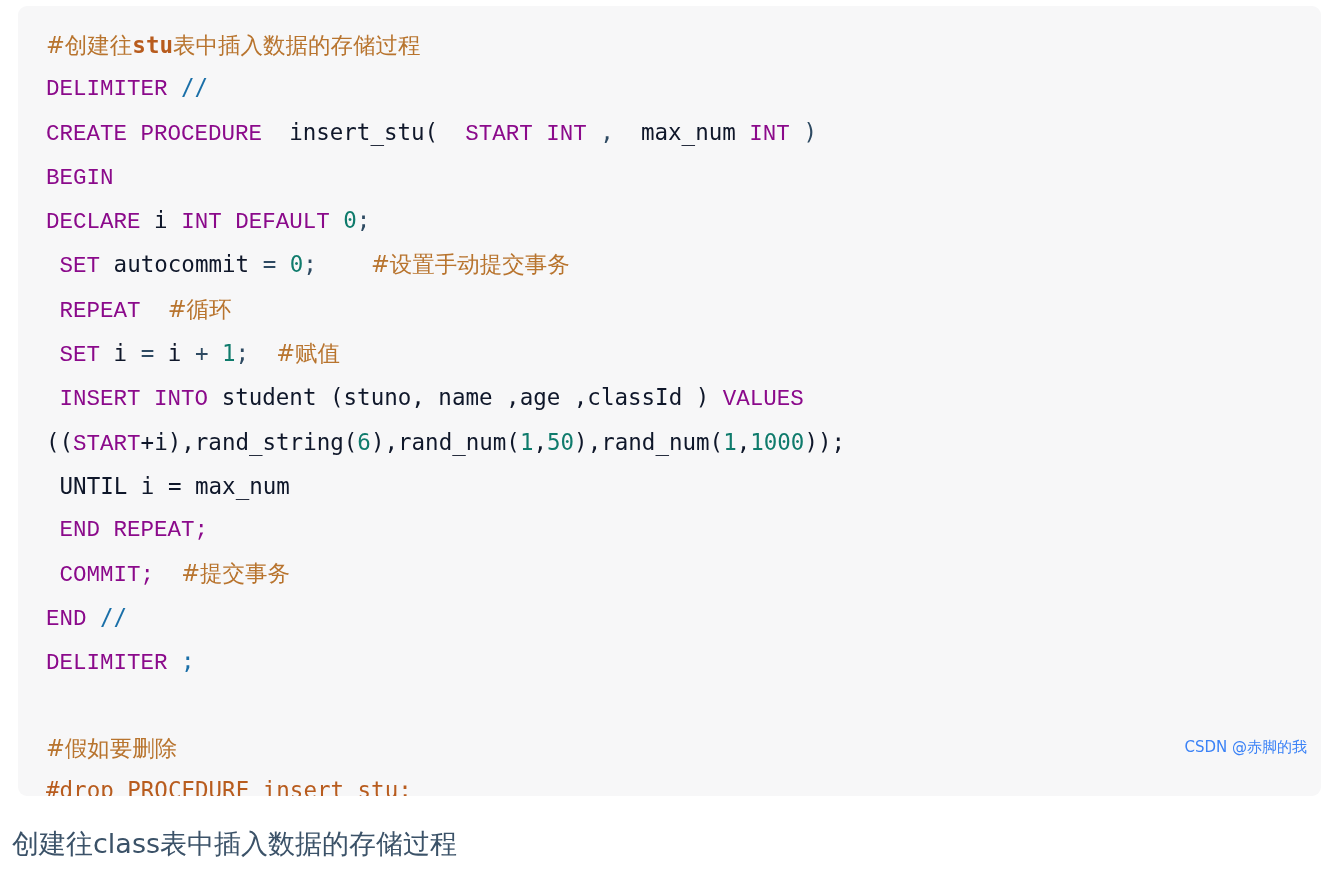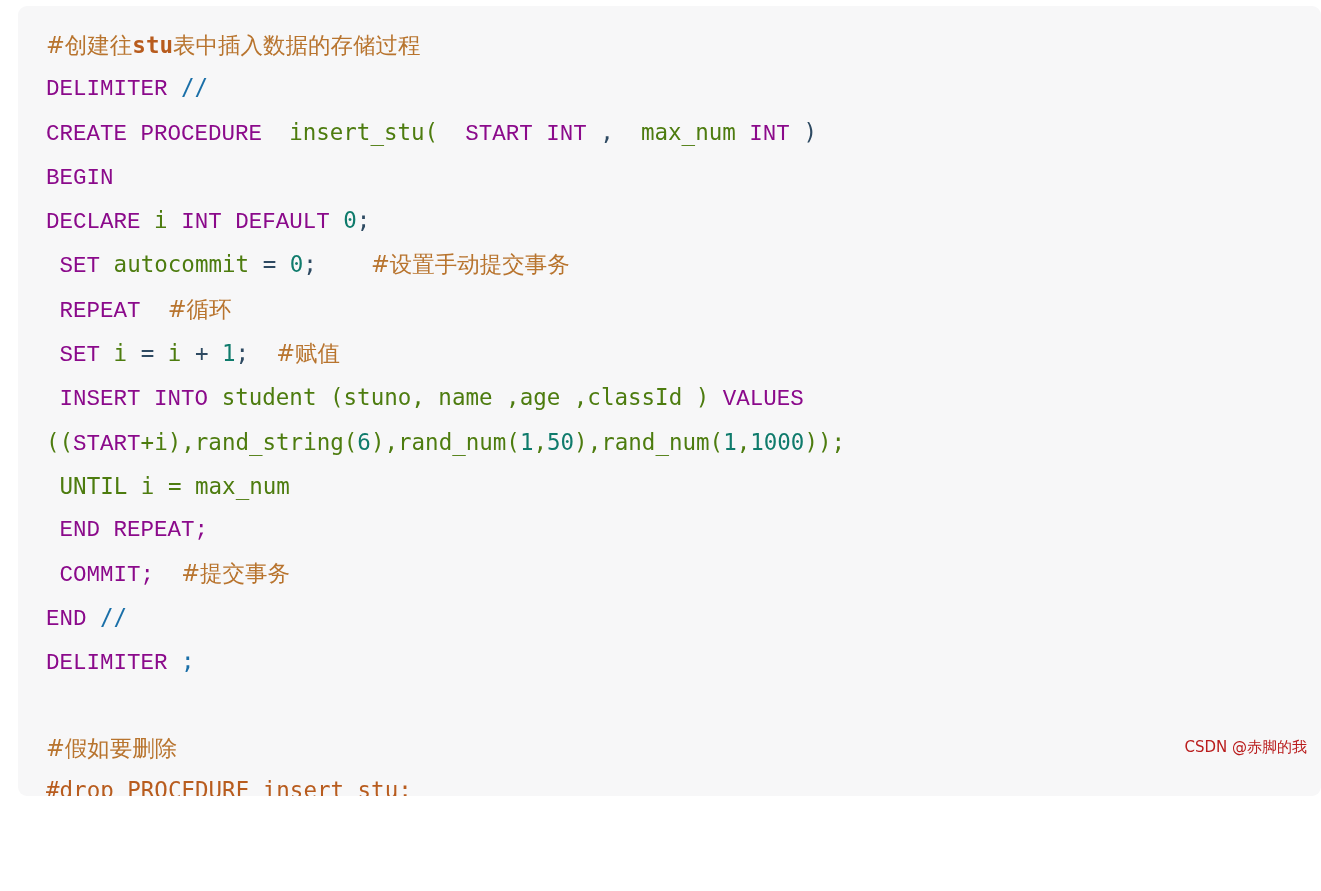--- a/index.html
+++ b/index.html
@@ -48,21 +48,21 @@
     line-height: 42.3px;
     white-space: pre;
     color: #24292e;
     letter-spacing: 0px;
   }
 
   pre.code .ln { display: block; min-height: 42.3px; }
 
   
   .kw   { color: #8b0a8b; font-family: Liberation Mono, monospace; }           
-  .id   { color: #4d7c0f; }           
+  .id   { color: #0f172a; }           
   .num  { color: #0f7b6c; }           
   .op   { color: #2e4a62; }           
   .dlm  { color: #1a6fa8; }           
   .cm   { color: #b85c1e; }           
   .cm-cjk { color: #b8742e; font-family: "DejaVu Sans", "Liberation Sans", sans-serif; }
   .cm-b { font-weight: bold; }
 
   
   .section-heading {
     position: absolute;
@@ -77,31 +77,32 @@
   }
 
   
   .watermark {
     position: absolute;
     right: 14px;
     bottom: 12px;
     font-family: "DejaVu Sans", "Liberation Sans", sans-serif;
     font-size: 15px;
     line-height: 18px;
-    color: #b91c1c;
+    color: #3b82f6;
     white-space: nowrap;
   }
 </style>
 </head>
 <body>
 
 <div class="page">
 
   <div class="code-block">
     <div class="code-scroll">
       <pre class="code"><span class="ln"><span class="cm cm-cjk">#创建往</span><span class="cm cm-b">stu</span><span class="cm cm-cjk">表中插入数据的存储过程</span></span><span class="ln"><span class="kw">DELIMITER</span> <span class="dlm">//</span></span><span class="ln"><span class="kw">CREATE PROCEDURE</span>  <span class="id">insert_stu(</span>  <span class="kw">START INT</span> <span class="op">,</span>  <span class="id">max_num</span> <span class="kw">INT</span> <span class="op">)</span></span><span class="ln"><span class="kw">BEGIN</span></span><span class="ln"><span class="kw">DECLARE</span> <span class="id">i</span> <span class="kw">INT DEFAULT</span> <span class="num">0</span><span class="op">;</span></span><span class="ln"> <span class="kw">SET</span> <span class="id">autocommit</span> <span class="op">=</span> <span class="num">0</span><span class="op">;</span>    <span class="cm cm-cjk">#设置手动提交事务</span></span><span class="ln"> <span class="kw">REPEAT</span>  <span class="cm cm-cjk">#循环</span></span><span class="ln"> <span class="kw">SET</span> <span class="id">i</span> <span class="op">=</span> <span class="id">i</span> <span class="op">+</span> <span class="num">1</span><span class="op">;</span>  <span class="cm cm-cjk">#赋值</span></span><span class="ln"> <span class="kw">INSERT INTO</span> <span class="id">student (stuno, name ,age ,classId )</span> <span class="kw">VALUES</span></span><span class="ln"><span class="id">((</span><span class="kw">START</span><span class="id">+i),rand_string(</span><span class="num">6</span><span class="id">),rand_num(</span><span class="num">1</span><span class="id">,</span><span class="num">50</span><span class="id">),rand_num(</span><span class="num">1</span><span class="id">,</span><span class="num">1000</span><span class="id">));</span></span><span class="ln"> <span class="id">UNTIL i = max_num</span></span><span class="ln"> <span class="kw">END REPEAT;</span></span><span class="ln"> <span class="kw">COMMIT;</span>  <span class="cm cm-cjk">#提交事务</span></span><span class="ln"><span class="kw">END</span> <span class="dlm">//</span></span><span class="ln"><span class="kw">DELIMITER</span> <span class="dlm">;</span></span><span class="ln"> </span><span class="ln"><span class="cm cm-cjk">#假如要删除</span></span><span class="ln"><span class="cm">#drop PROCEDURE insert_stu;</span></span></pre>
     </div>
   </div>
 
+  <div class="section-heading">创建往class表中插入数据的存储过程</div>
 
   <div class="watermark">CSDN @赤脚的我</div>
 
 </div>
 
 </body></html>

